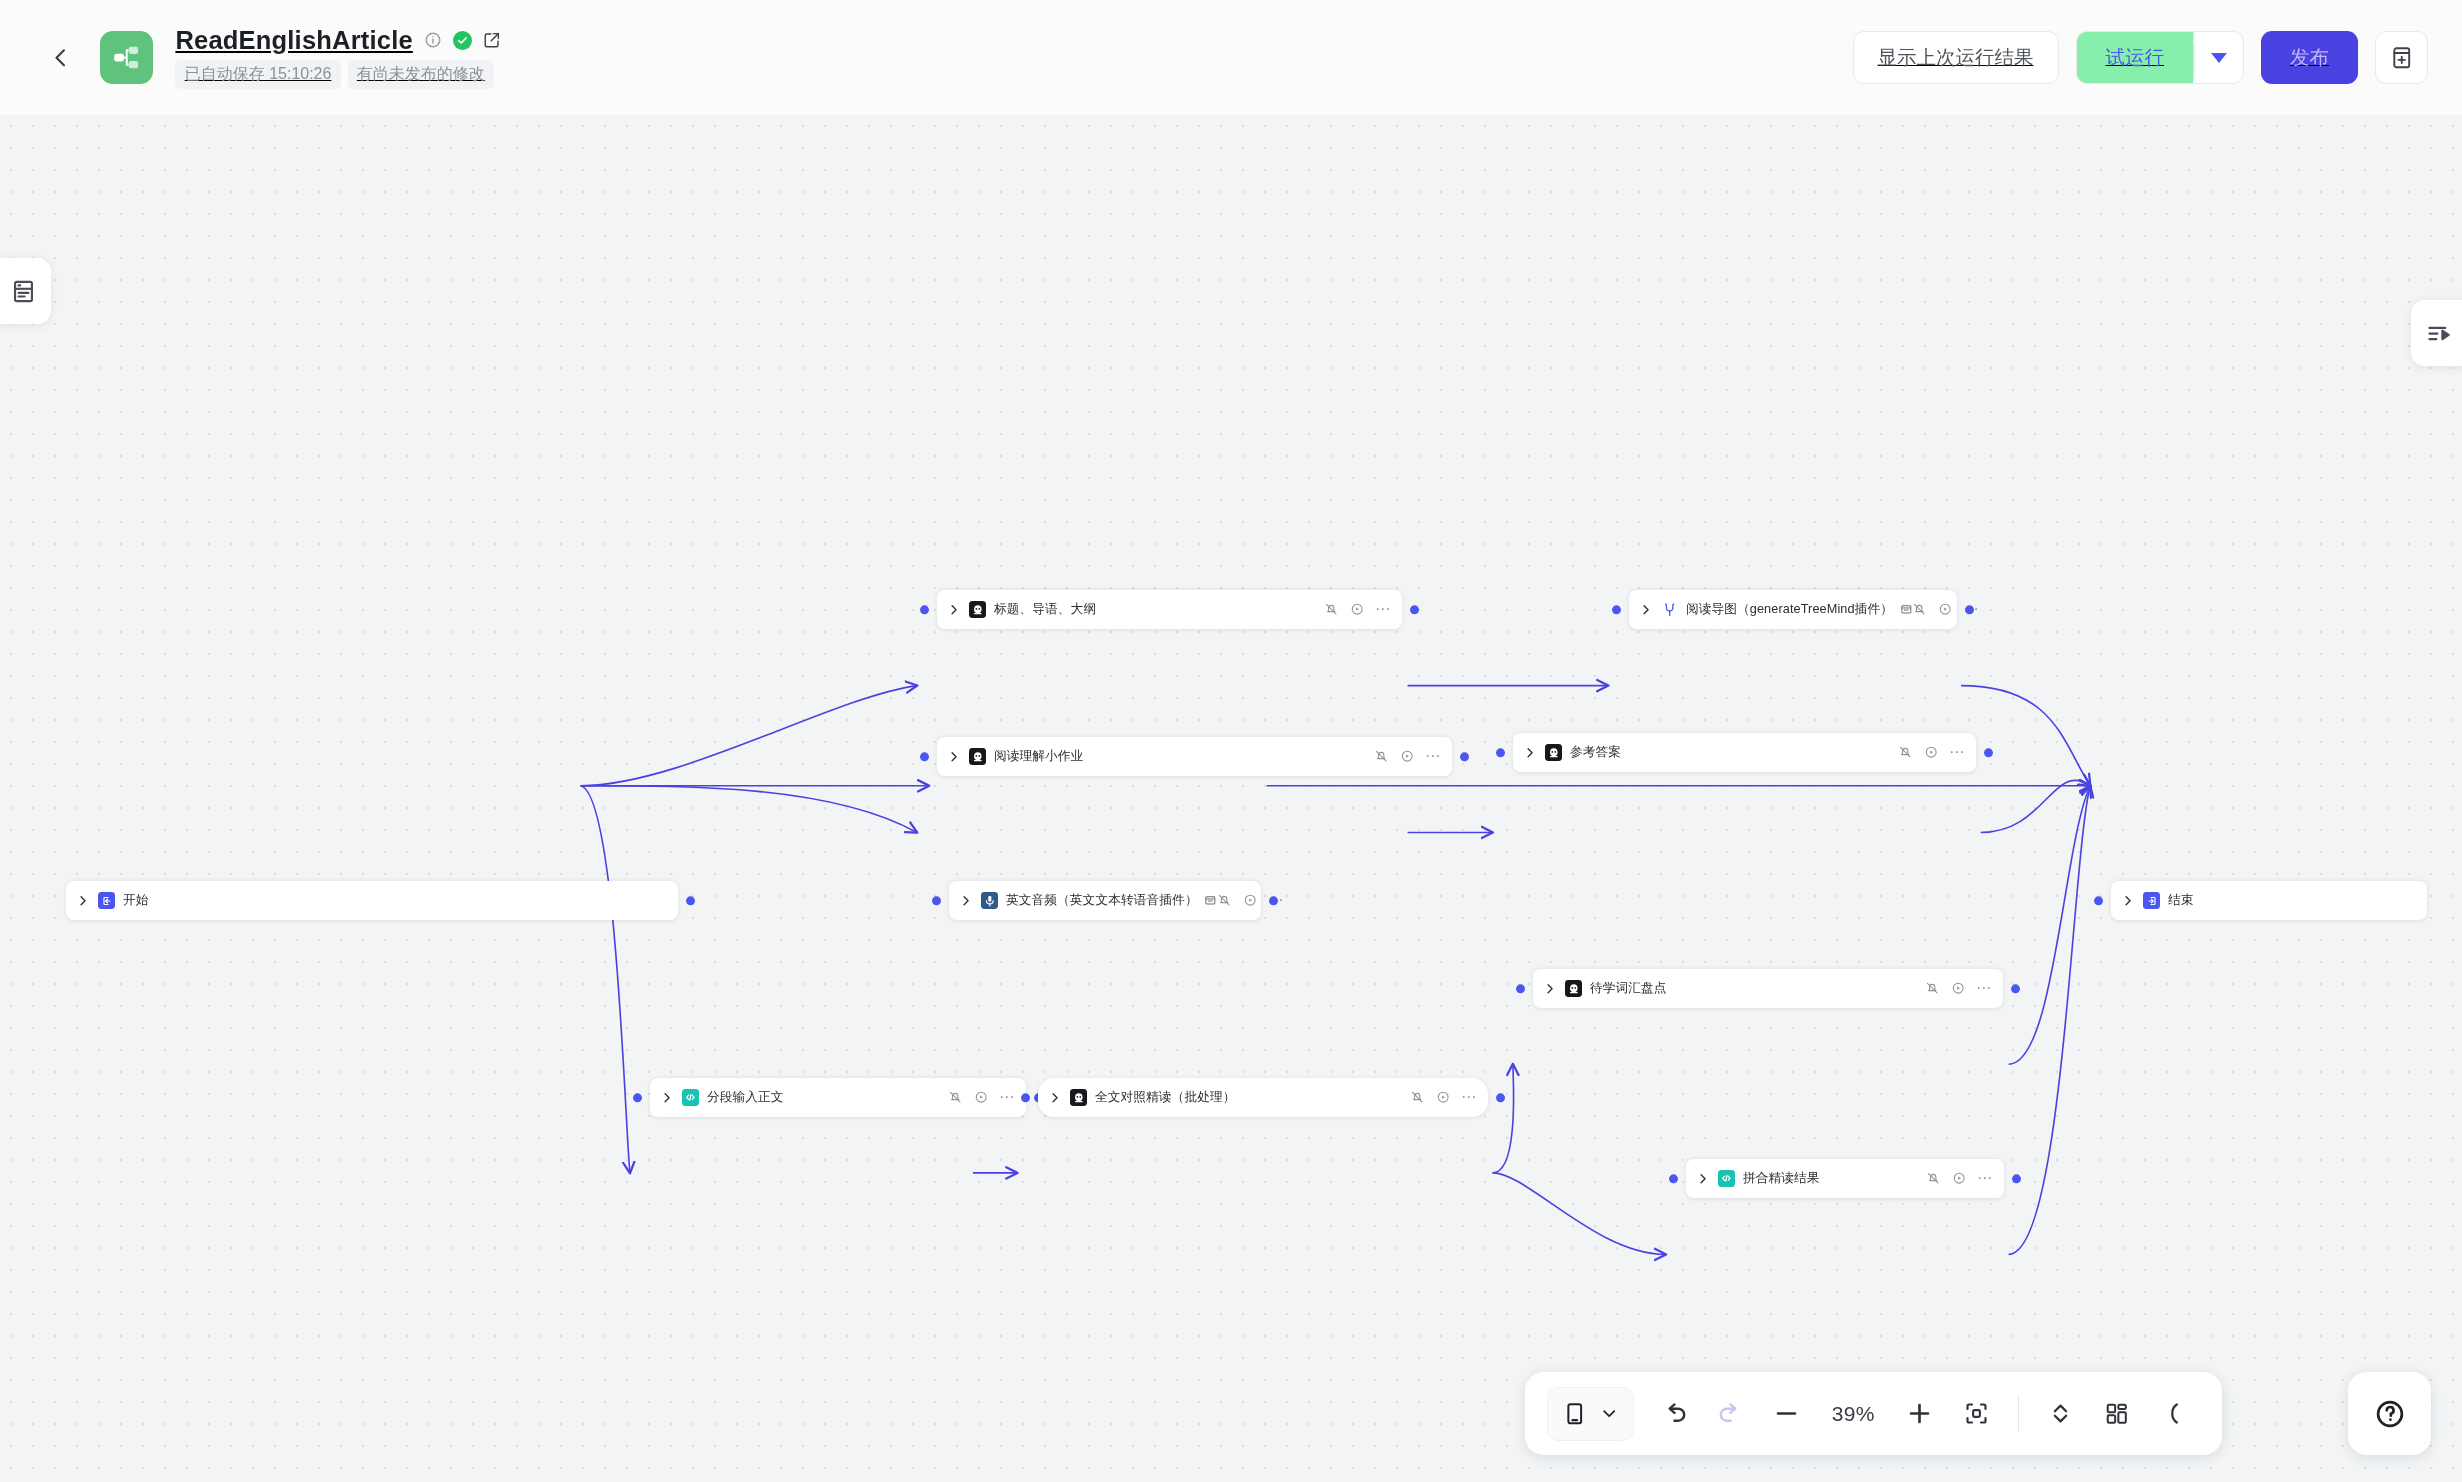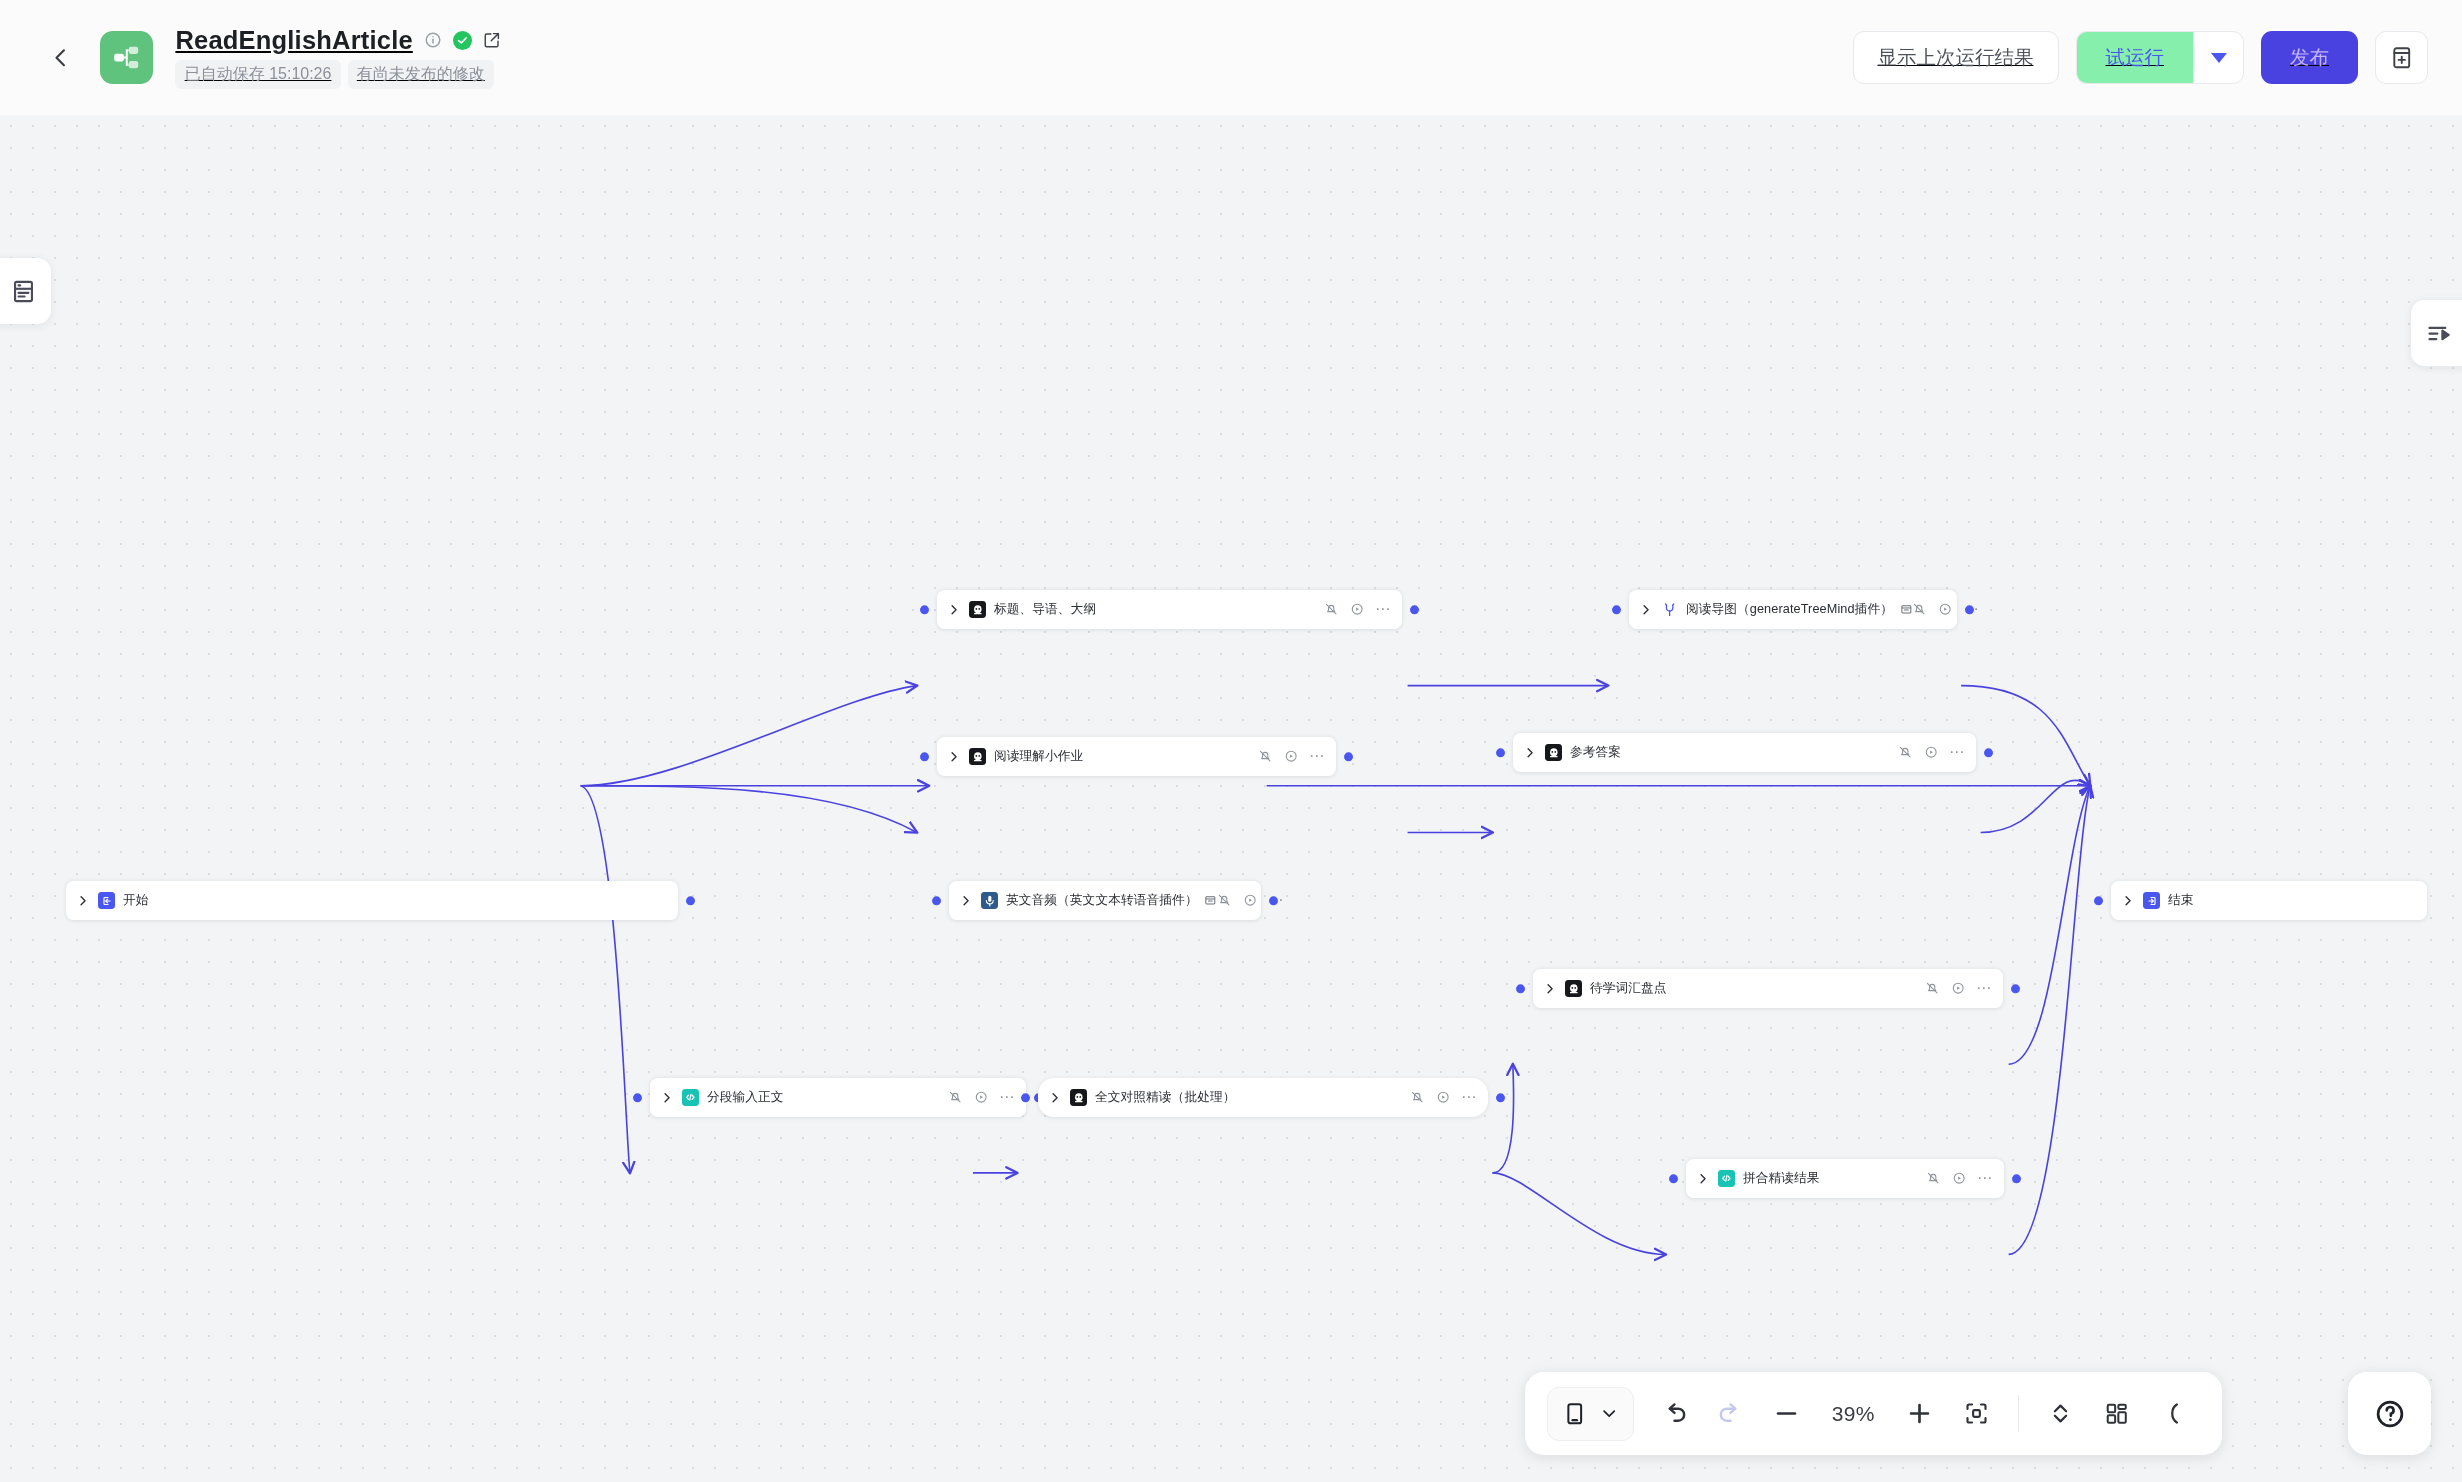--- a/index.html
+++ b/index.html
@@ -390,21 +390,21 @@
             <path d="M4 4l16 16"></path>
           </svg>
           <svg class="act" viewBox="0 0 24 24" fill="none" stroke="currentColor" stroke-width="1.8">
             <circle cx="12" cy="12" r="8.2"></circle>
             <path d="M10.2 9.2 15 12l-4.8 2.8z" fill="currentColor" stroke="none"></path>
           </svg>
           <span class="dots">⋯</span>
         </div>
         <span class="port out"></span>
       </div>
-      <div class="node" style="left: 937px; top: 622px; width: 399px; text-align: center;">
+      <div class="node" style="left: 937px; top: 622px; width: 515px; text-align: center;">
         <span class="port in"></span>
         <svg class="chev" viewBox="0 0 24 24" fill="none" stroke="currentColor" stroke-width="2.4" stroke-linecap="round" stroke-linejoin="round">
           <polyline points="9 5 16 12 9 19"></polyline>
         </svg>
         <span class="node-icon ic-llm">
           <svg width="13.6" height="13.6" viewBox="0 0 24 24">
             <ellipse cx="12" cy="11" rx="6.6" ry="7" fill="#ffffff"></ellipse>
             <path d="M5.4 17.6h13.2v2.4H5.4z" fill="#ffffff"></path>
             <circle cx="9.4" cy="10.4" r="1.5" fill="#17181b"></circle>
             <circle cx="14.6" cy="10.4" r="1.5" fill="#17181b"></circle>

